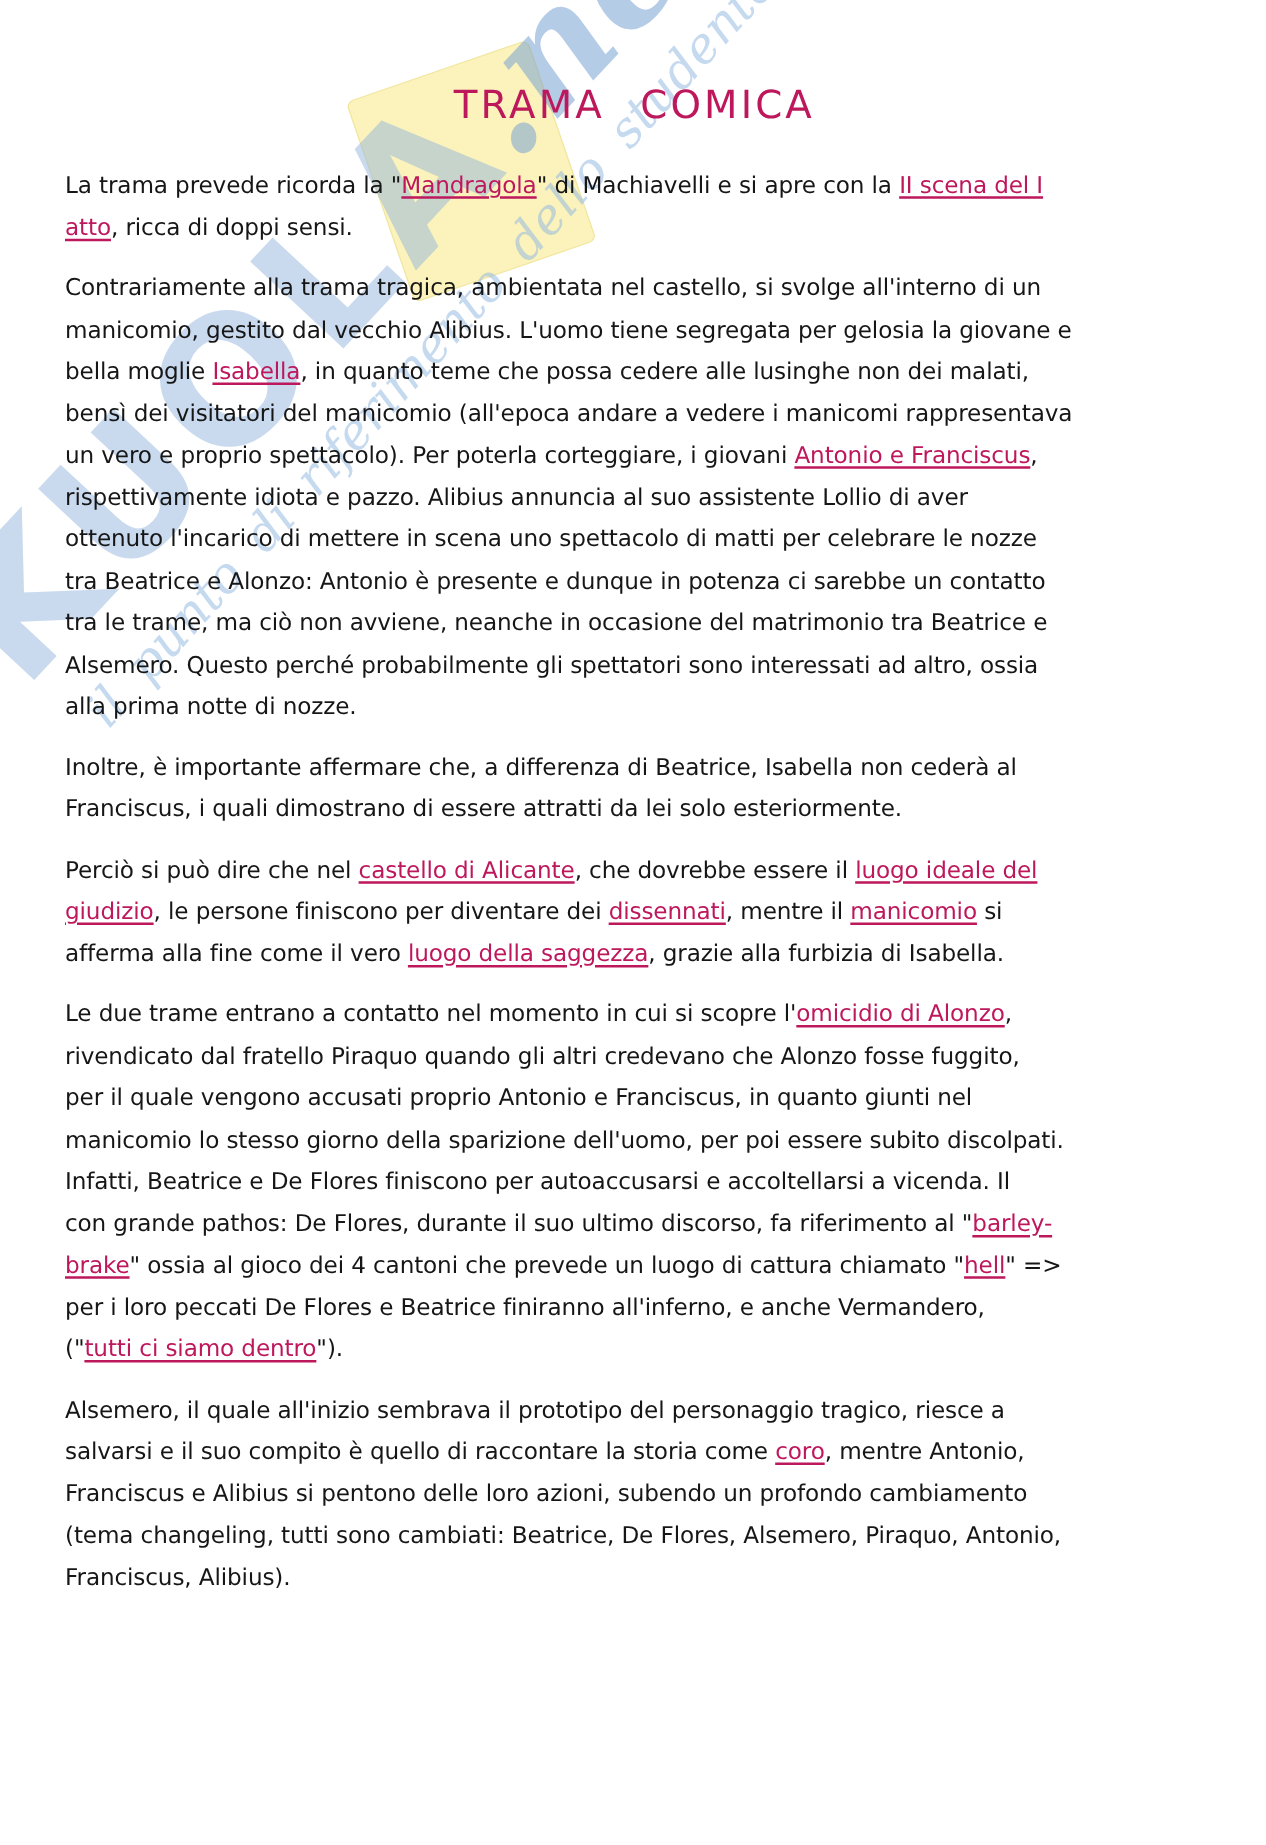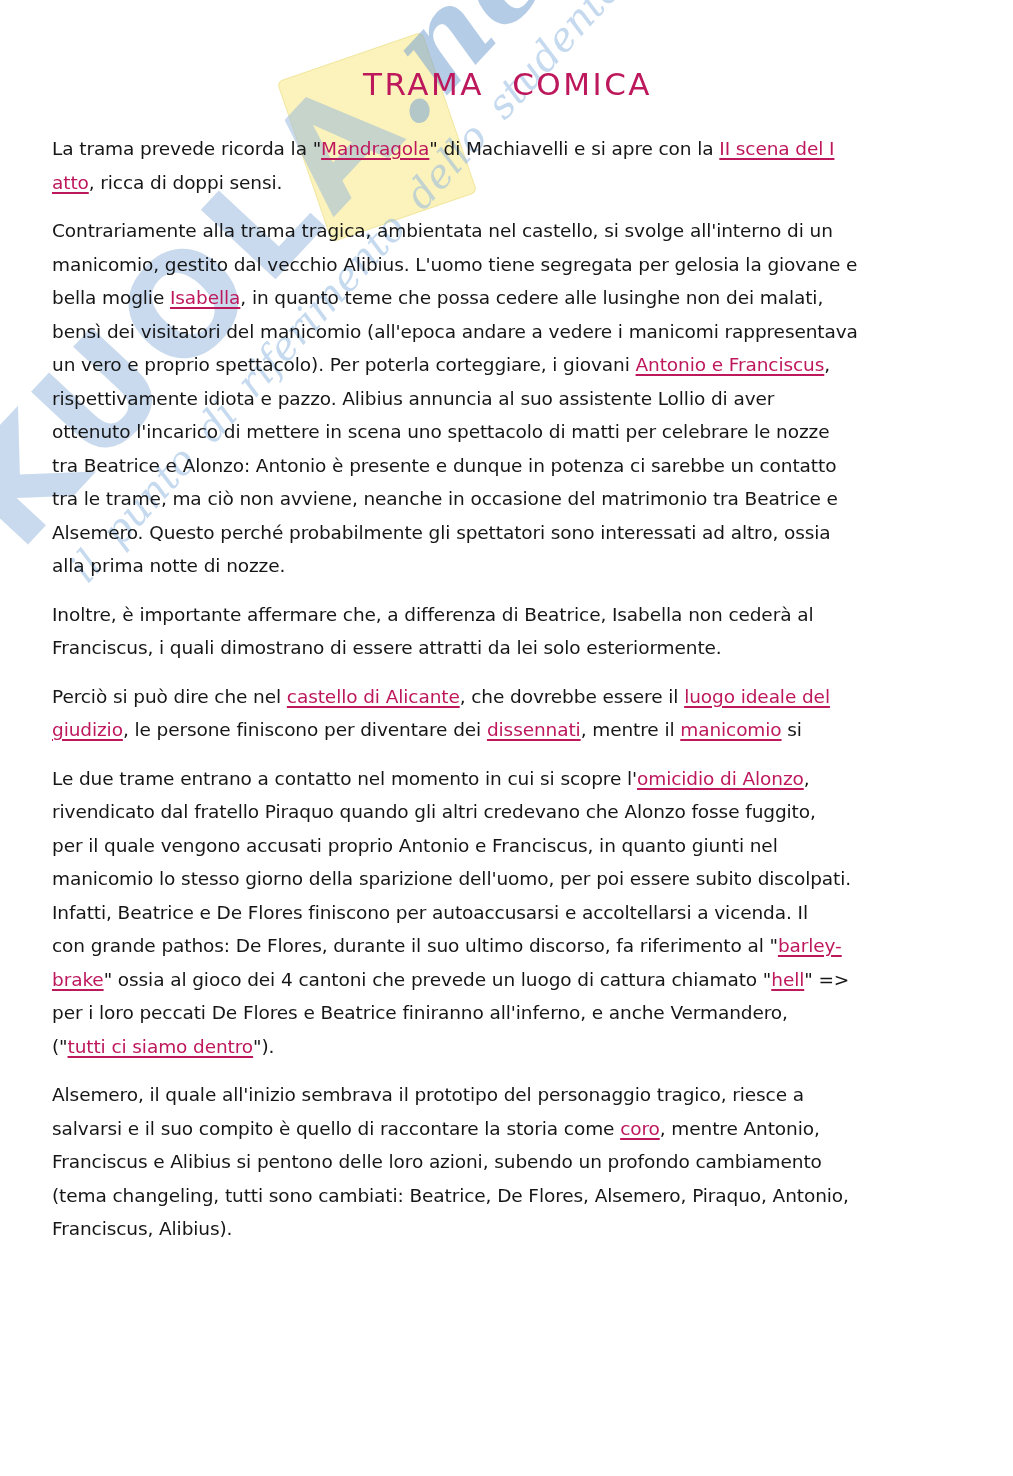--- a/index.html
+++ b/index.html
@@ -109,20 +109,21 @@
         <div class="line"><span>Alsemero. Questo perché probabilmente gli spettatori sono interessati ad altro, ossia</span></div>
         <div class="line"><span>alla prima notte di nozze.</span></div>
       </div>
     <div class="para">
         <div class="line"><span>Inoltre, è importante affermare che, a differenza di Beatrice, Isabella non cederà al</span></div>
         <div class="line"><span>Franciscus, i quali dimostrano di essere attratti da lei solo esteriormente.</span></div>
       </div>
     <div class="para">
         <div class="line"><span>Perciò si può dire che nel </span><a class="doc-link" href="#">castello di Alicante</a><span>, che dovrebbe essere il </span><a class="doc-link" href="#">luogo ideale del</a></div>
         <div class="line"><a class="doc-link" href="#">giudizio</a><span>, le persone finiscono per diventare dei </span><a class="doc-link" href="#">dissennati</a><span>, mentre il </span><a class="doc-link" href="#">manicomio</a><span> si</span></div>
+        <div class="line"><span>afferma alla fine come il vero </span><a class="doc-link" href="#">luogo della saggezza</a><span>, grazie alla furbizia di Isabella.</span></div>
       </div>
     <div class="para">
         <div class="line"><span>Le due trame entrano a contatto nel momento in cui si scopre l'</span><a class="doc-link" href="#">omicidio di Alonzo</a><span>,</span></div>
         <div class="line"><span>rivendicato dal fratello Piraquo quando gli altri credevano che Alonzo fosse fuggito,</span></div>
         <div class="line"><span>per il quale vengono accusati proprio Antonio e Franciscus, in quanto giunti nel</span></div>
         <div class="line"><span>manicomio lo stesso giorno della sparizione dell'uomo, per poi essere subito discolpati.</span></div>
         <div class="line"><span>Infatti, Beatrice e De Flores finiscono per autoaccusarsi e accoltellarsi a vicenda. Il</span></div>
         <div class="line"><span>con grande pathos: De Flores, durante il suo ultimo discorso, fa riferimento al "</span><a class="doc-link" href="#">barley-</a></div>
         <div class="line"><a class="doc-link" href="#">brake</a><span>" ossia al gioco dei 4 cantoni che prevede un luogo di cattura chiamato "</span><a class="doc-link" href="#">hell</a><span>" =&gt;</span></div>
         <div class="line"><span>per i loro peccati De Flores e Beatrice finiranno all'inferno, e anche Vermandero,</span></div>

